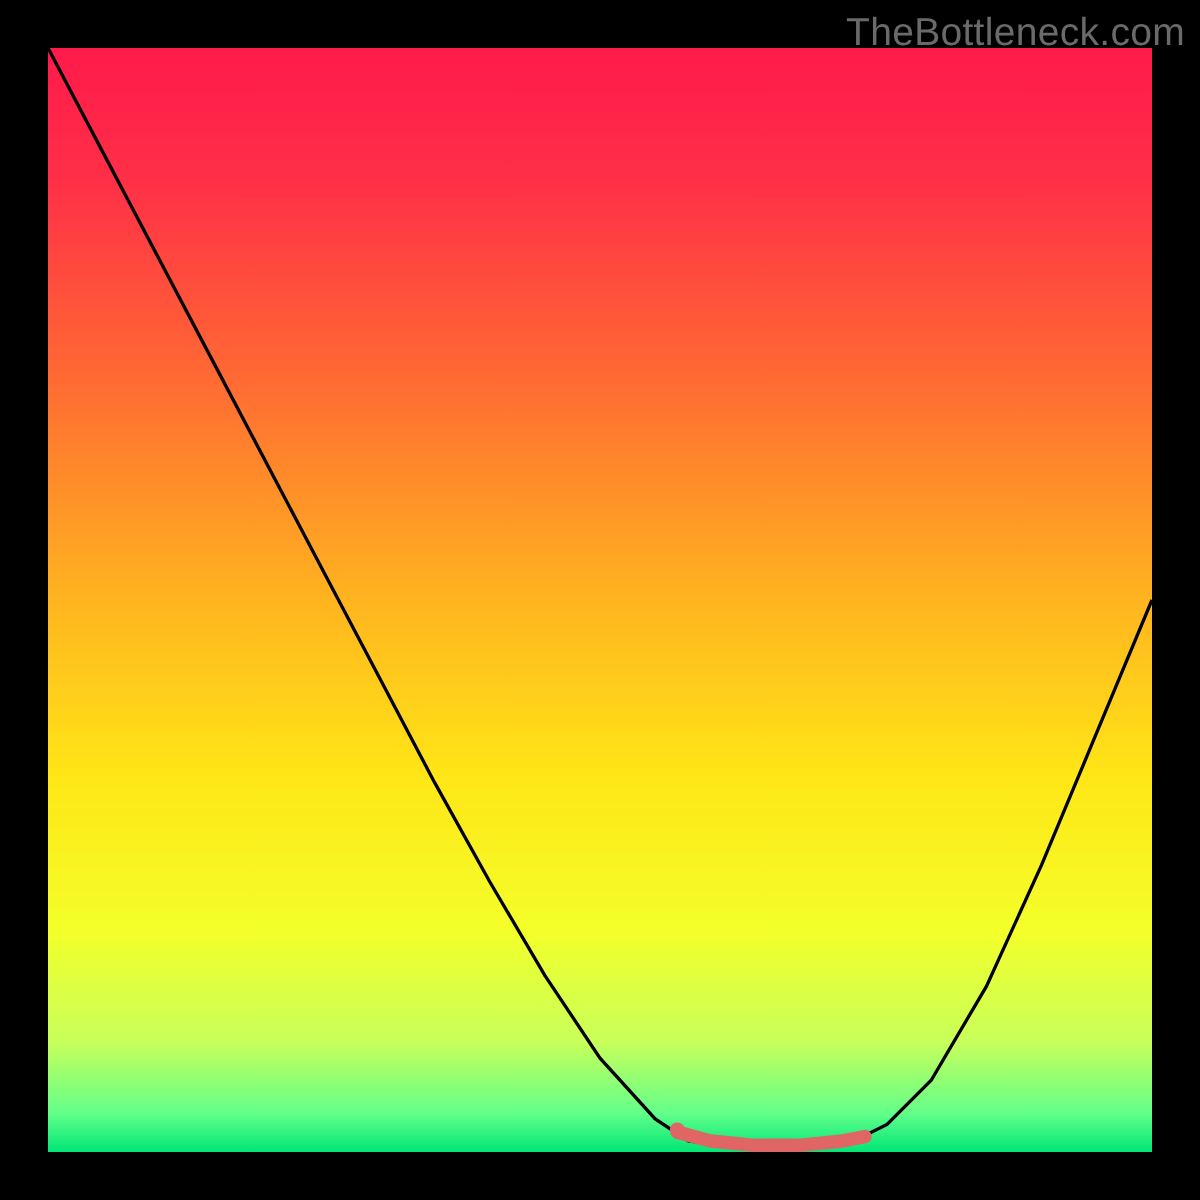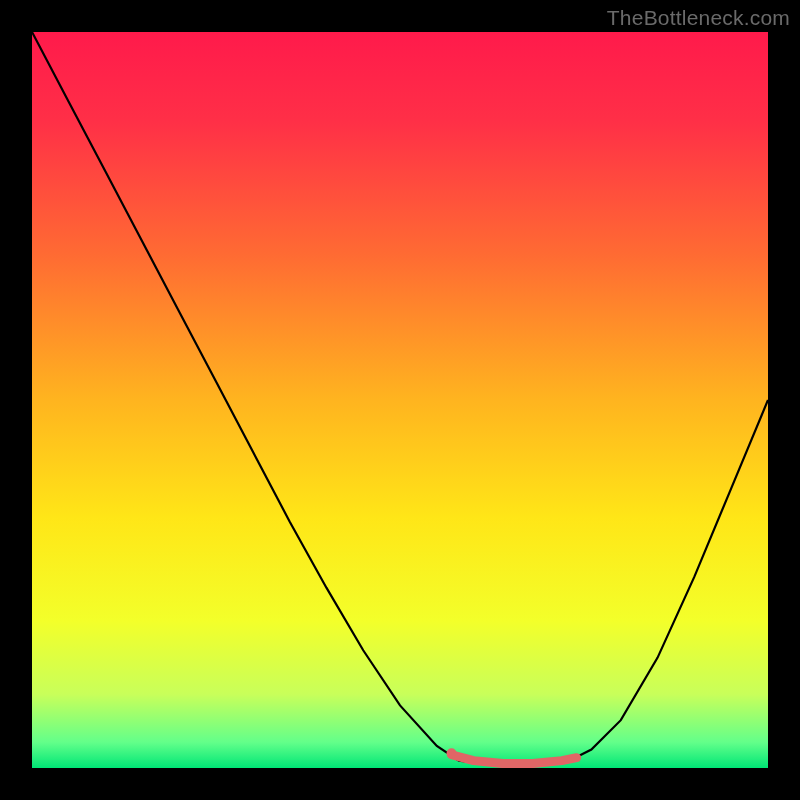--- a/index.html
+++ b/index.html
@@ -23,21 +23,21 @@
     position: absolute;
     left: 0;
     top: 0;
     width: 736px;
     height: 736px;
   }
   .watermark {
     position: absolute;
     top: 6px;
     right: 10px;
-    font-size: 21px;
+    font-size: 26px;
     font-weight: 500;
     color: #6a6a6a;
     letter-spacing: 0.2px;
   }
 </style>
 </head>
 <body>
 
 <div class="watermark">TheBottleneck.com</div>
 

